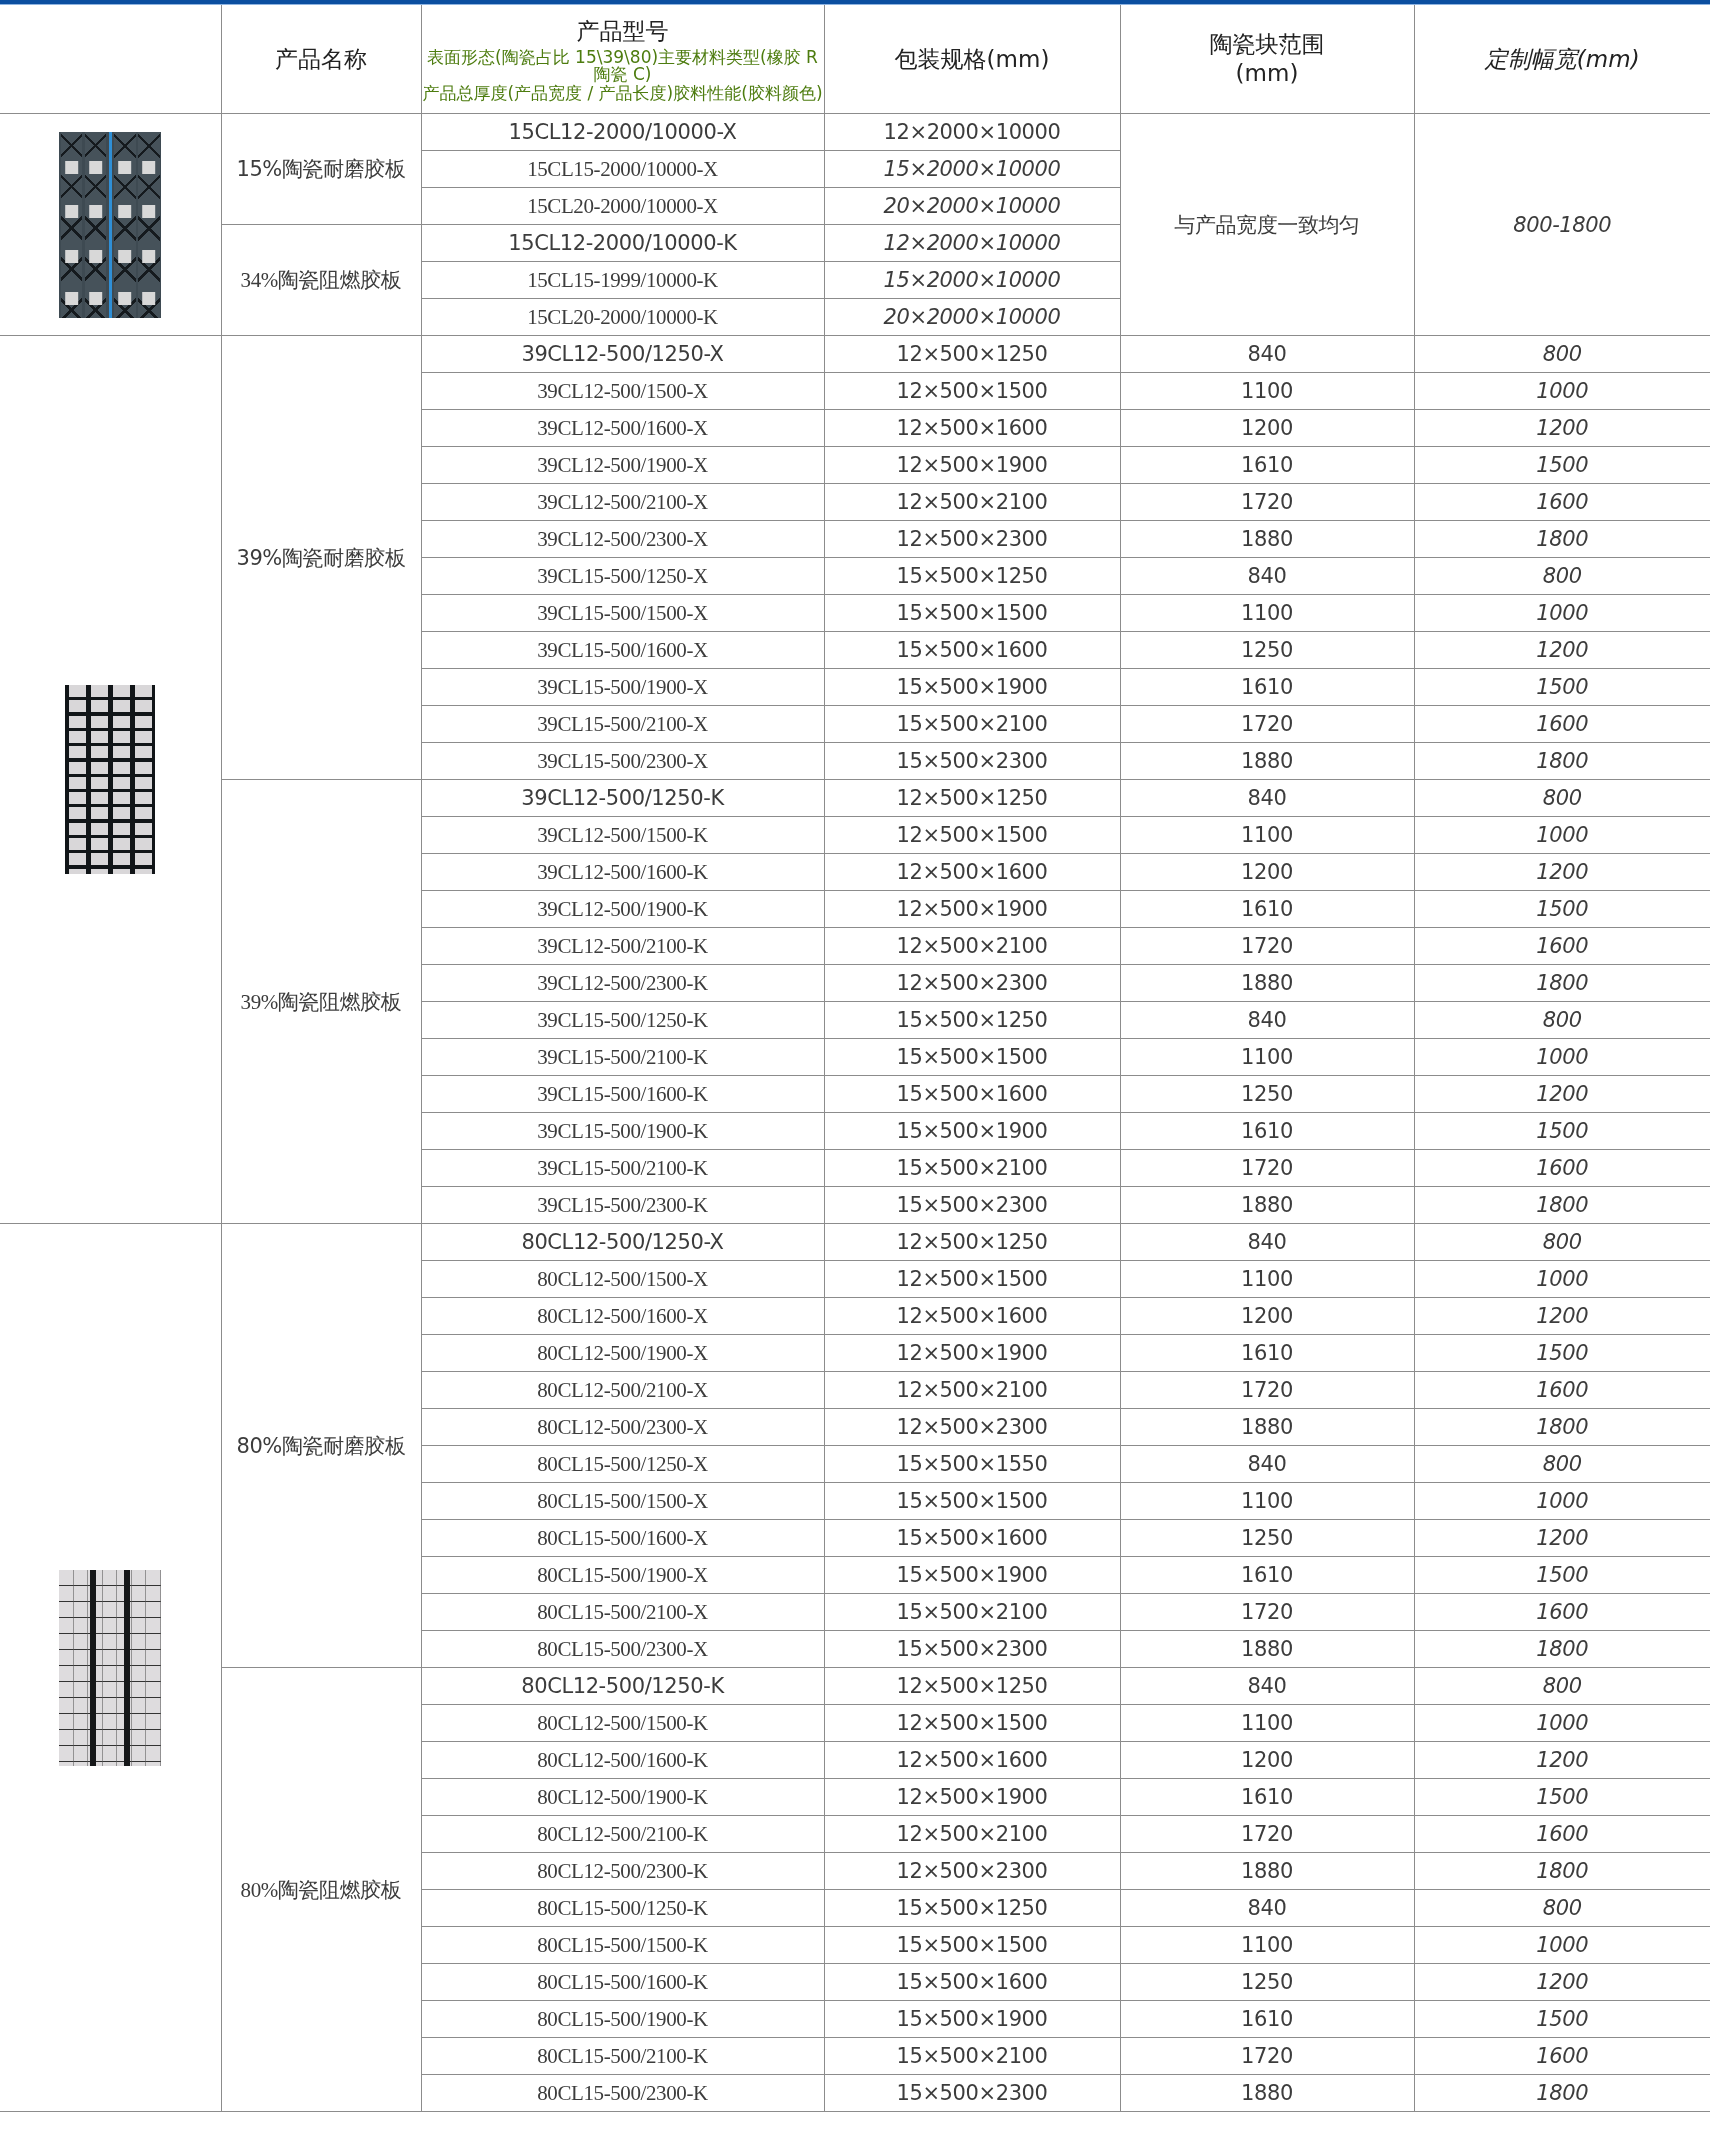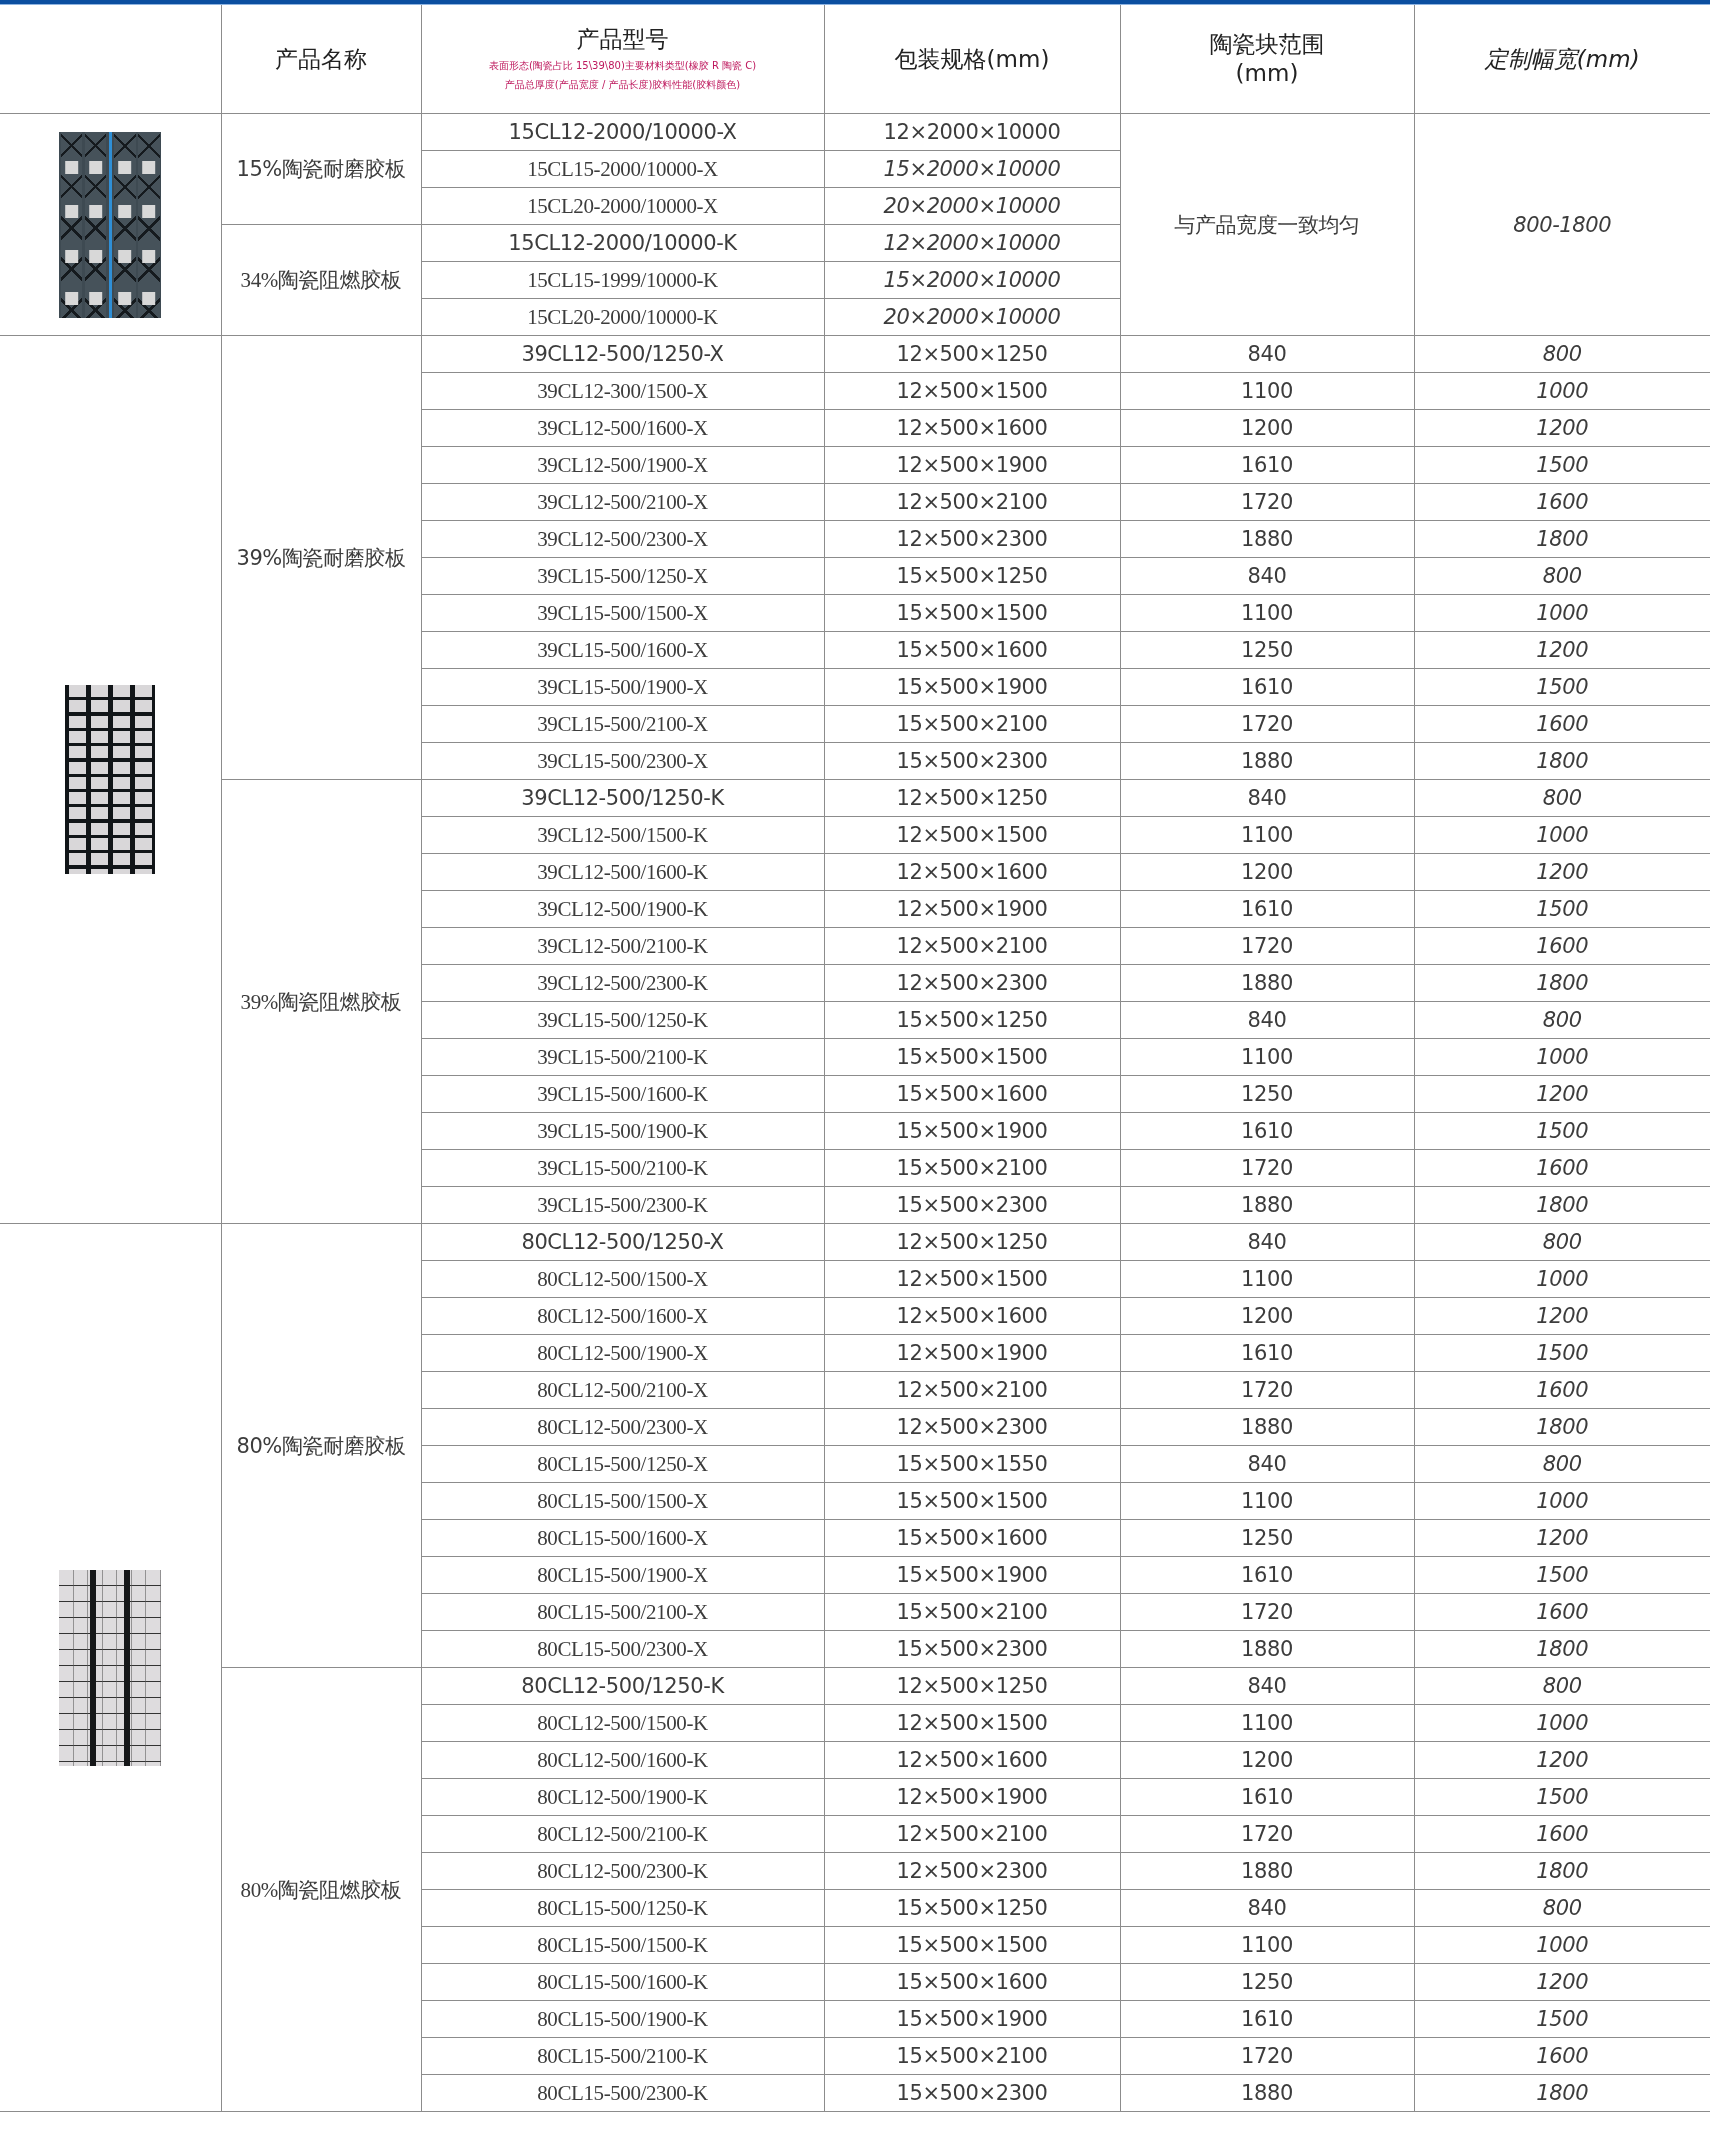--- a/index.html
+++ b/index.html
@@ -10,21 +10,21 @@
   table.spec col.c2 { width: 200px; }
   table.spec col.c3 { width: 403px; }
   table.spec col.c4 { width: 296px; }
   table.spec col.c5 { width: 294px; }
   table.spec col.c6 { width: 296px; }
   table.spec th, table.spec td { border: 1.7px solid #8c8c8c; text-align: center; vertical-align: middle; padding: 0; }
   table.spec tr > :first-child { border-left: none; font-family: Liberation Serif, serif; }
   table.spec tr > :last-child { border-right: none; font-style: italic; }
   table.spec thead th { height: 108px; font-weight: normal; font-size: 23px; color: #222; border-top: none; }
   .th-main { font-size: 23px; color: #222; line-height: 29px; }
-  .th-sub { font-size: 10px; color: #be185d; line-height: 17px; margin-top: 3.4px; }
+  .th-sub { font-size: 17px; color: #4d7c0f; line-height: 17px; margin-top: 3.4px; }
   table.spec tbody td { height: 36px; font-size: 21px; color: #3c3c3c; letter-spacing: -0.4px; }
   td.name-cell { font-size: 21px; color: #3c3c3c; }
   td.img-cell { background: #fff; }
   td.merged { font-size: 21px; }
   
   .img15 { width: 102px; height: 186px; margin: 0 auto; background: #3e4a52; display: flex; gap: 2.6px; padding: 0 1.7px; box-sizing: border-box; }
   .img15 .strip { flex: 1; background:
       repeating-linear-gradient(45deg, transparent 0 12px, #151a1e 12px 14.5px, transparent 14.5px 29px),
       repeating-linear-gradient(-45deg, transparent 0 12px, #151a1e 12px 14.5px, transparent 14.5px 29px),
       #46525a; position: relative; }
@@ -143,21 +143,21 @@
             <div class="col39"></div>
           </div>
         </td>
         <td class="name-cell" rowspan="12">39%陶瓷耐磨胶板</td>
         <td>39CL12-500/1250-X</td>
         <td>12×500×1250</td>
         <td>840</td>
         <td>800</td>
       </tr>
       <tr>
-        <td>39CL12-300/1500-X</td>
+        <td>39CL12-500/1500-X</td>
         <td>12×500×1500</td>
         <td>1100</td>
         <td>1000</td>
       </tr>
       <tr>
         <td>39CL12-500/1600-X</td>
         <td>12×500×1600</td>
         <td>1200</td>
         <td>1200</td>
       </tr>

